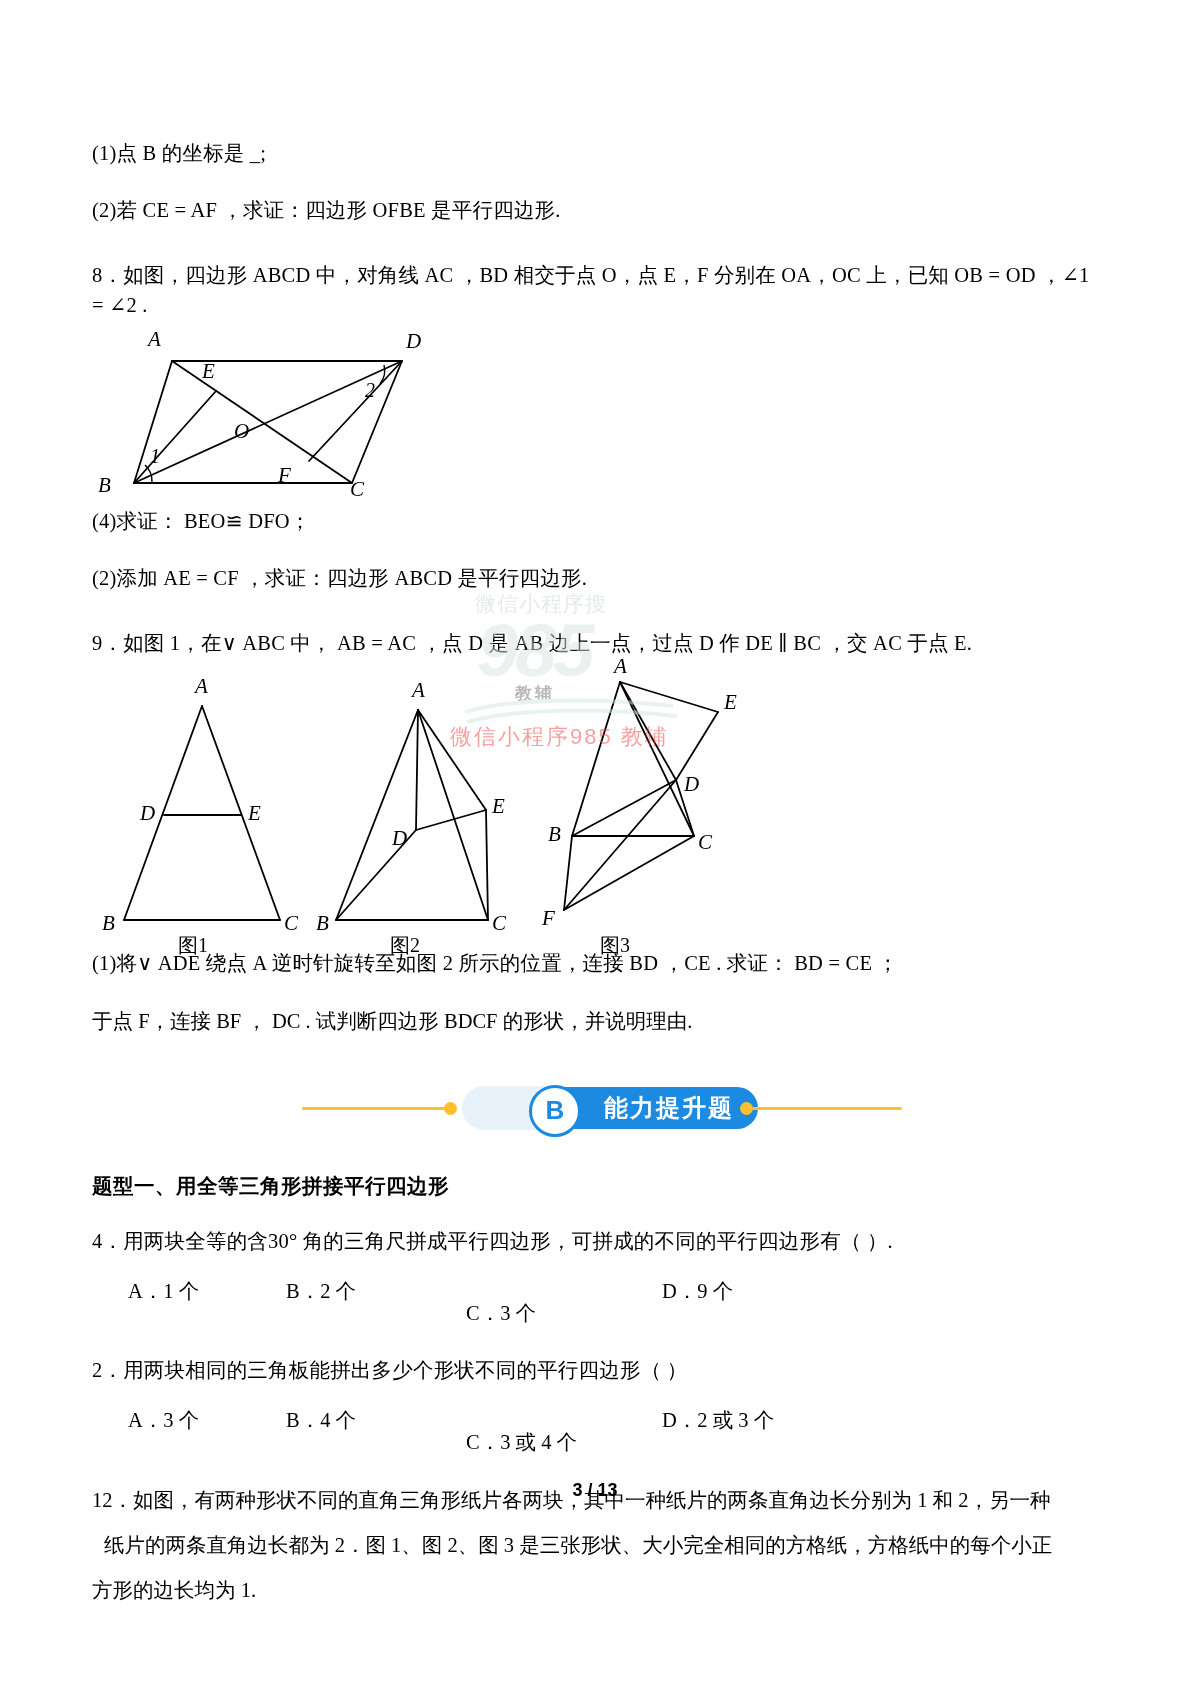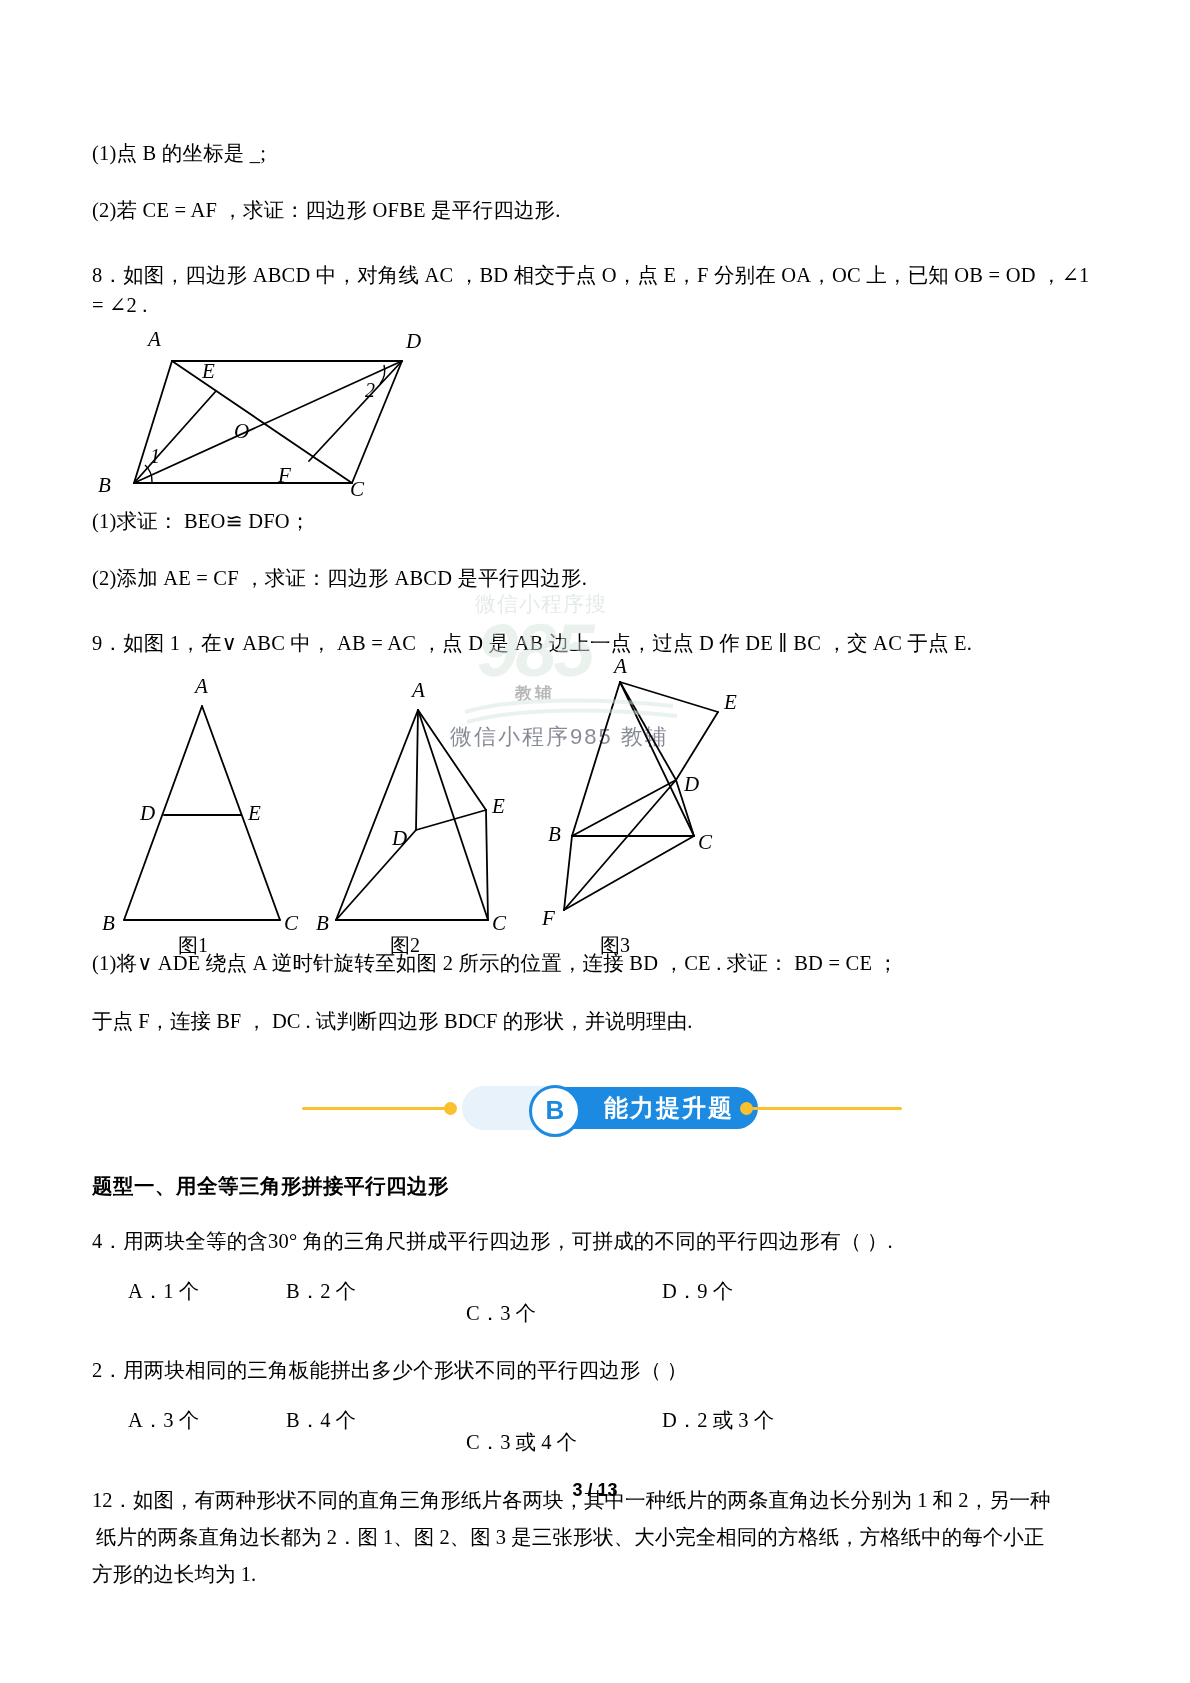--- a/index.html
+++ b/index.html
@@ -73,21 +73,21 @@
     top: 106px;
     width: 220px;
     height: 30px;
   }
   .wm-text-bottom {
     position: absolute;
     left: -5px;
     top: 132px;
     font-family: "Liberation Sans", sans-serif;
     font-size: 22px;
-    color: #0f172a;
+    color: #ef4444;
     letter-spacing: 2px;
     white-space: nowrap;
   }
   
   .para {
     font-size: 20.5px;
     line-height: 1.5;
     margin: 0 0 26px 0;
     letter-spacing: 0.2px;
   }
@@ -261,21 +261,21 @@
       <span class="fig-label" style="left:314px;top:-12px;">D</span>
       <span class="fig-label" style="left:110px;top:18px;">E</span>
       <span class="fig-label" style="left:142px;top:78px;">O</span>
       <span class="fig-label" style="left:6px;top:132px;">B</span>
       <span class="fig-label" style="left:186px;top:122px;">F</span>
       <span class="fig-label" style="left:258px;top:136px;">C</span>
       <span class="fig-num" style="left:58px;top:104px;">1</span>
       <span class="fig-num" style="left:273px;top:38px;">2</span>
     </div>
 
-    <p class="para">(1)求证：   BEO≌  DFO；</p>
+    <p class="para">(4)求证：   BEO≌  DFO；</p>
     <p class="para wide">(2)添加 AE = CF ，求证：四边形 ABCD 是平行四边形.</p>
 
     <p class="para tight">9．如图 1，在∨ ABC 中， AB = AC ，点 D 是 AB 边上一点，过点 D 作 DE ∥ BC ，交 AC 于点 E.</p>
 
     <div class="fig-wrap" style="height:270px;">
 
       <div style="position:absolute;left:10px;top:0;width:230px;height:260px;">
         <svg width="220" height="240" viewBox="0 0 220 240" style="position:absolute;left:0;top:10px;">
           <g stroke="#000" stroke-width="1.8" fill="none" stroke-linecap="round">
 
@@ -370,19 +370,19 @@
 
     <p class="para tight">2．用两块相同的三角板能拼出多少个形状不同的平行四边形（   ）</p>
     <div class="choices">
       <span class="choice c0">A．3 个</span>
       <span class="choice c1">B．4 个</span>
       <span class="choice c2">C．3 或 4 个</span>
       <span class="choice">D．2 或 3 个</span>
     </div>
 
     <p class="qtext" style="margin:0;">12．如图，有两种形状不同的直角三角形纸片各两块，其中一种纸片的两条直角边长分别为 1 和 2，另一种</p>
-    <p class="qtext" style="margin:4px;">纸片的两条直角边长都为 2．图 1、图 2、图 3 是三张形状、大小完全相同的方格纸，方格纸中的每个小正</p>
+    <p class="qtext" style="margin:12px;">纸片的两条直角边长都为 2．图 1、图 2、图 3 是三张形状、大小完全相同的方格纸，方格纸中的每个小正</p>
     <p class="qtext" style="margin:0;">方形的边长均为 1.</p>
 
   </div>
 
   <div class="footer">3 / 13</div>
 </div>
 
 </body></html>

